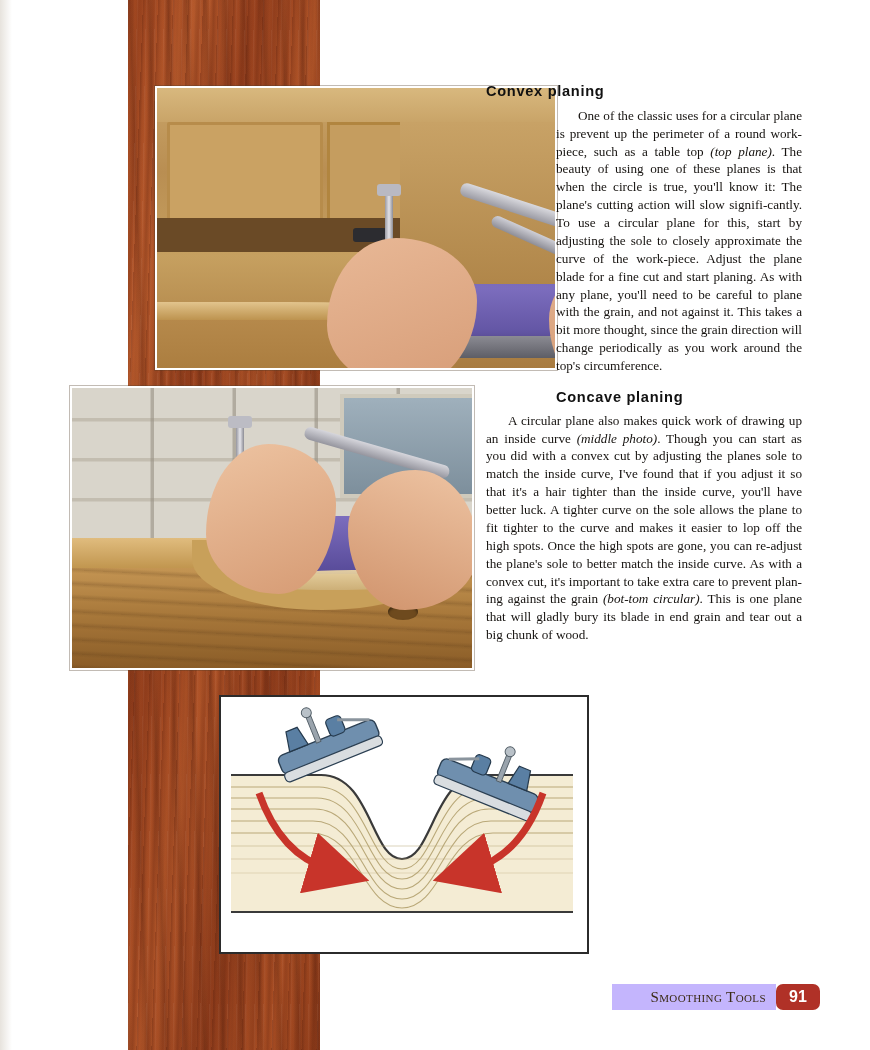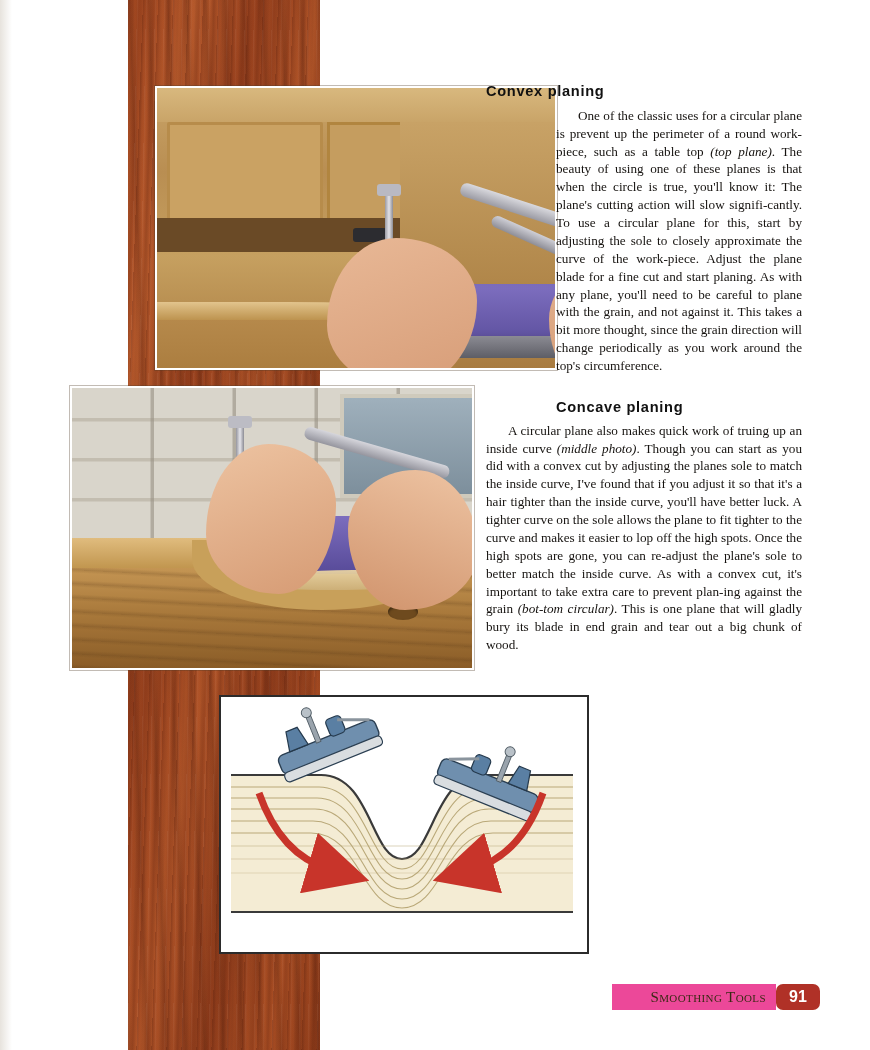--- a/index.html
+++ b/index.html
@@ -238,36 +238,36 @@
   }
   .para { margin: 0; text-indent: 22px; }
   .para em { font-style: italic; }
   
   .spacer-top {
     float: left;
     width: 70px;
     height: 296px;
   }
 
-  .section2 { margin-top: 23px; }
+  .section2 { margin-top: 13px; }
   h2.head2 { margin-bottom: 4px; }
 
   
   .footer {
     position: absolute;
     left: 612px;
     top: 984px;
     width: 208px;
     height: 26px;
     display: flex;
     align-items: stretch;
   }
   .footer-label {
     flex: 1;
-    background: #ec4899;
+    background: #c4b5fd;
     display: flex;
     align-items: center;
     justify-content: flex-end;
     padding-right: 10px;
     font-family: "Liberation Serif", serif;
     font-variant: small-caps;
     font-size: 15px;
     letter-spacing: 0.4px;
     color: #3a2a14;
   }
@@ -399,21 +399,21 @@
       cutting action will slow signifi-cantly. To use a circular plane for this, start by adjusting the sole to
       closely approximate the curve of the work-piece. Adjust the plane blade for a fine cut and start
       planing. As with any plane, you'll need to be careful to plane with the grain, and not against it. This
       takes a bit more thought, since the grain direction will change periodically as you work
       around the top's circumference.</span>
     </p>
 
     <div class="section2">
       <h2 class="head head2">Concave planing</h2>
       <p class="para"><span style="float: right; width: 0px; height: 0px;"></span>
-        <span>A circular plane also makes quick work of truing up an inside curve </span><em>(middle photo)</em><span>. Though
+        <span>A circular plane also makes quick work of drawing up an inside curve </span><em>(middle photo)</em><span>. Though
         you can start as you did with a convex cut by adjusting the planes sole to match the inside
         curve, I've found that if you adjust it so that it's a hair tighter than the inside curve, you'll have
         better luck. A tighter curve on the sole allows the plane to fit tighter to the curve and makes it
         easier to lop off the high spots. Once the high spots are gone, you can re-adjust the plane's sole to
         better match the inside curve. As with a convex cut, it's important to take extra care to prevent plan-ing
         against the grain </span><em>(bot-tom circular)</em><span>. This is one plane that will gladly bury its blade in end grain and
         tear out a big chunk of wood.</span>
       </p>
     </div>
   </div>

